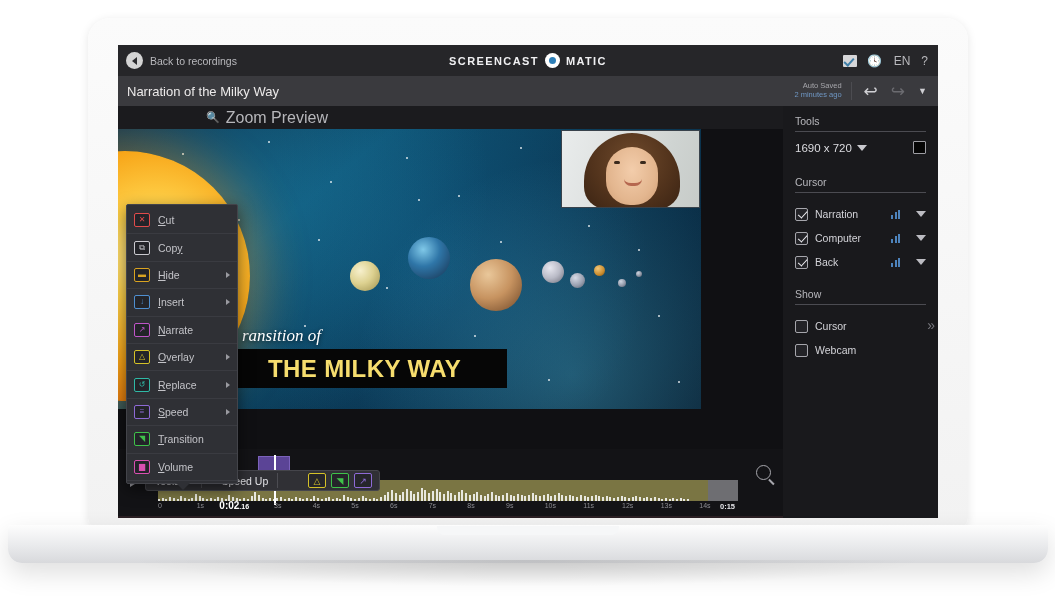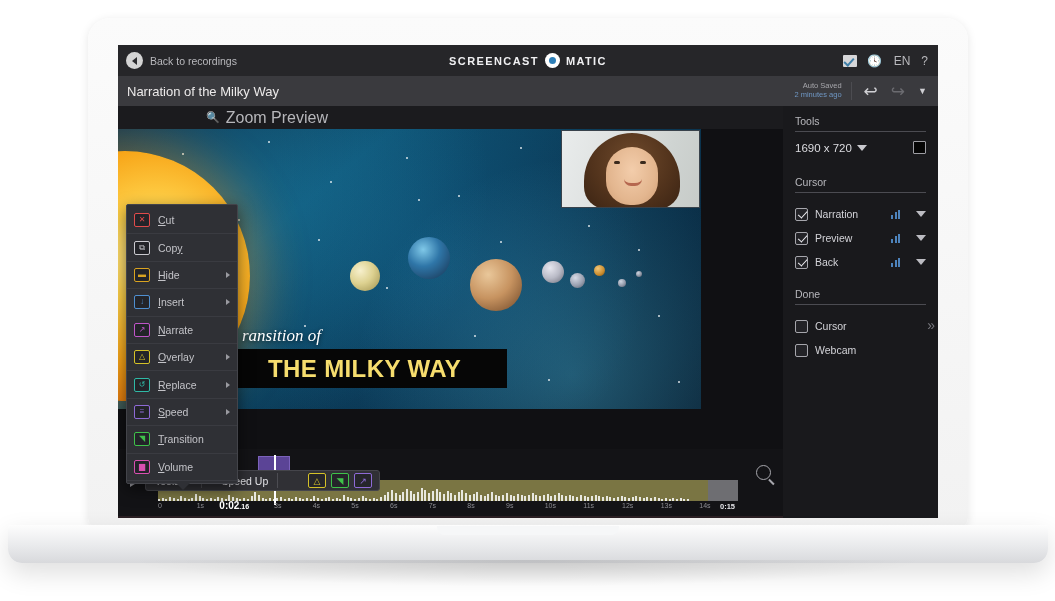--- a/index.html
+++ b/index.html
@@ -682,42 +682,42 @@
           <span class="opt-lbl">Narration</span>
           <span class="eq">
               <i></i>
               <i></i>
               <i></i>
             </span>
           <span class="dd-caret"></span>
         </div>
         <div class="opt-row">
           <span class="cbox on"></span>
-          <span class="opt-lbl">Preview</span>
+          <span class="opt-lbl">Computer</span>
           <span class="eq">
               <i></i>
               <i></i>
               <i></i>
             </span>
           <span class="dd-caret"></span>
         </div>
         <div class="opt-row">
           <span class="cbox on"></span>
           <span class="opt-lbl">Back</span>
           <span class="eq">
               <i></i>
               <i></i>
               <i></i>
             </span>
           <span class="dd-caret"></span>
         </div>
 
         <div class="gap14"></div>
 
-        <div class="sec-title">Done</div>
+        <div class="sec-title">Show</div>
         <div class="sec-rule"></div>
         <div class="opt-row">
           <span class="cbox"></span>
           <span class="opt-lbl">Cursor</span>
         </div>
         <div class="opt-row">
           <span class="cbox"></span>
           <span class="opt-lbl">Webcam</span>
         </div>
 

